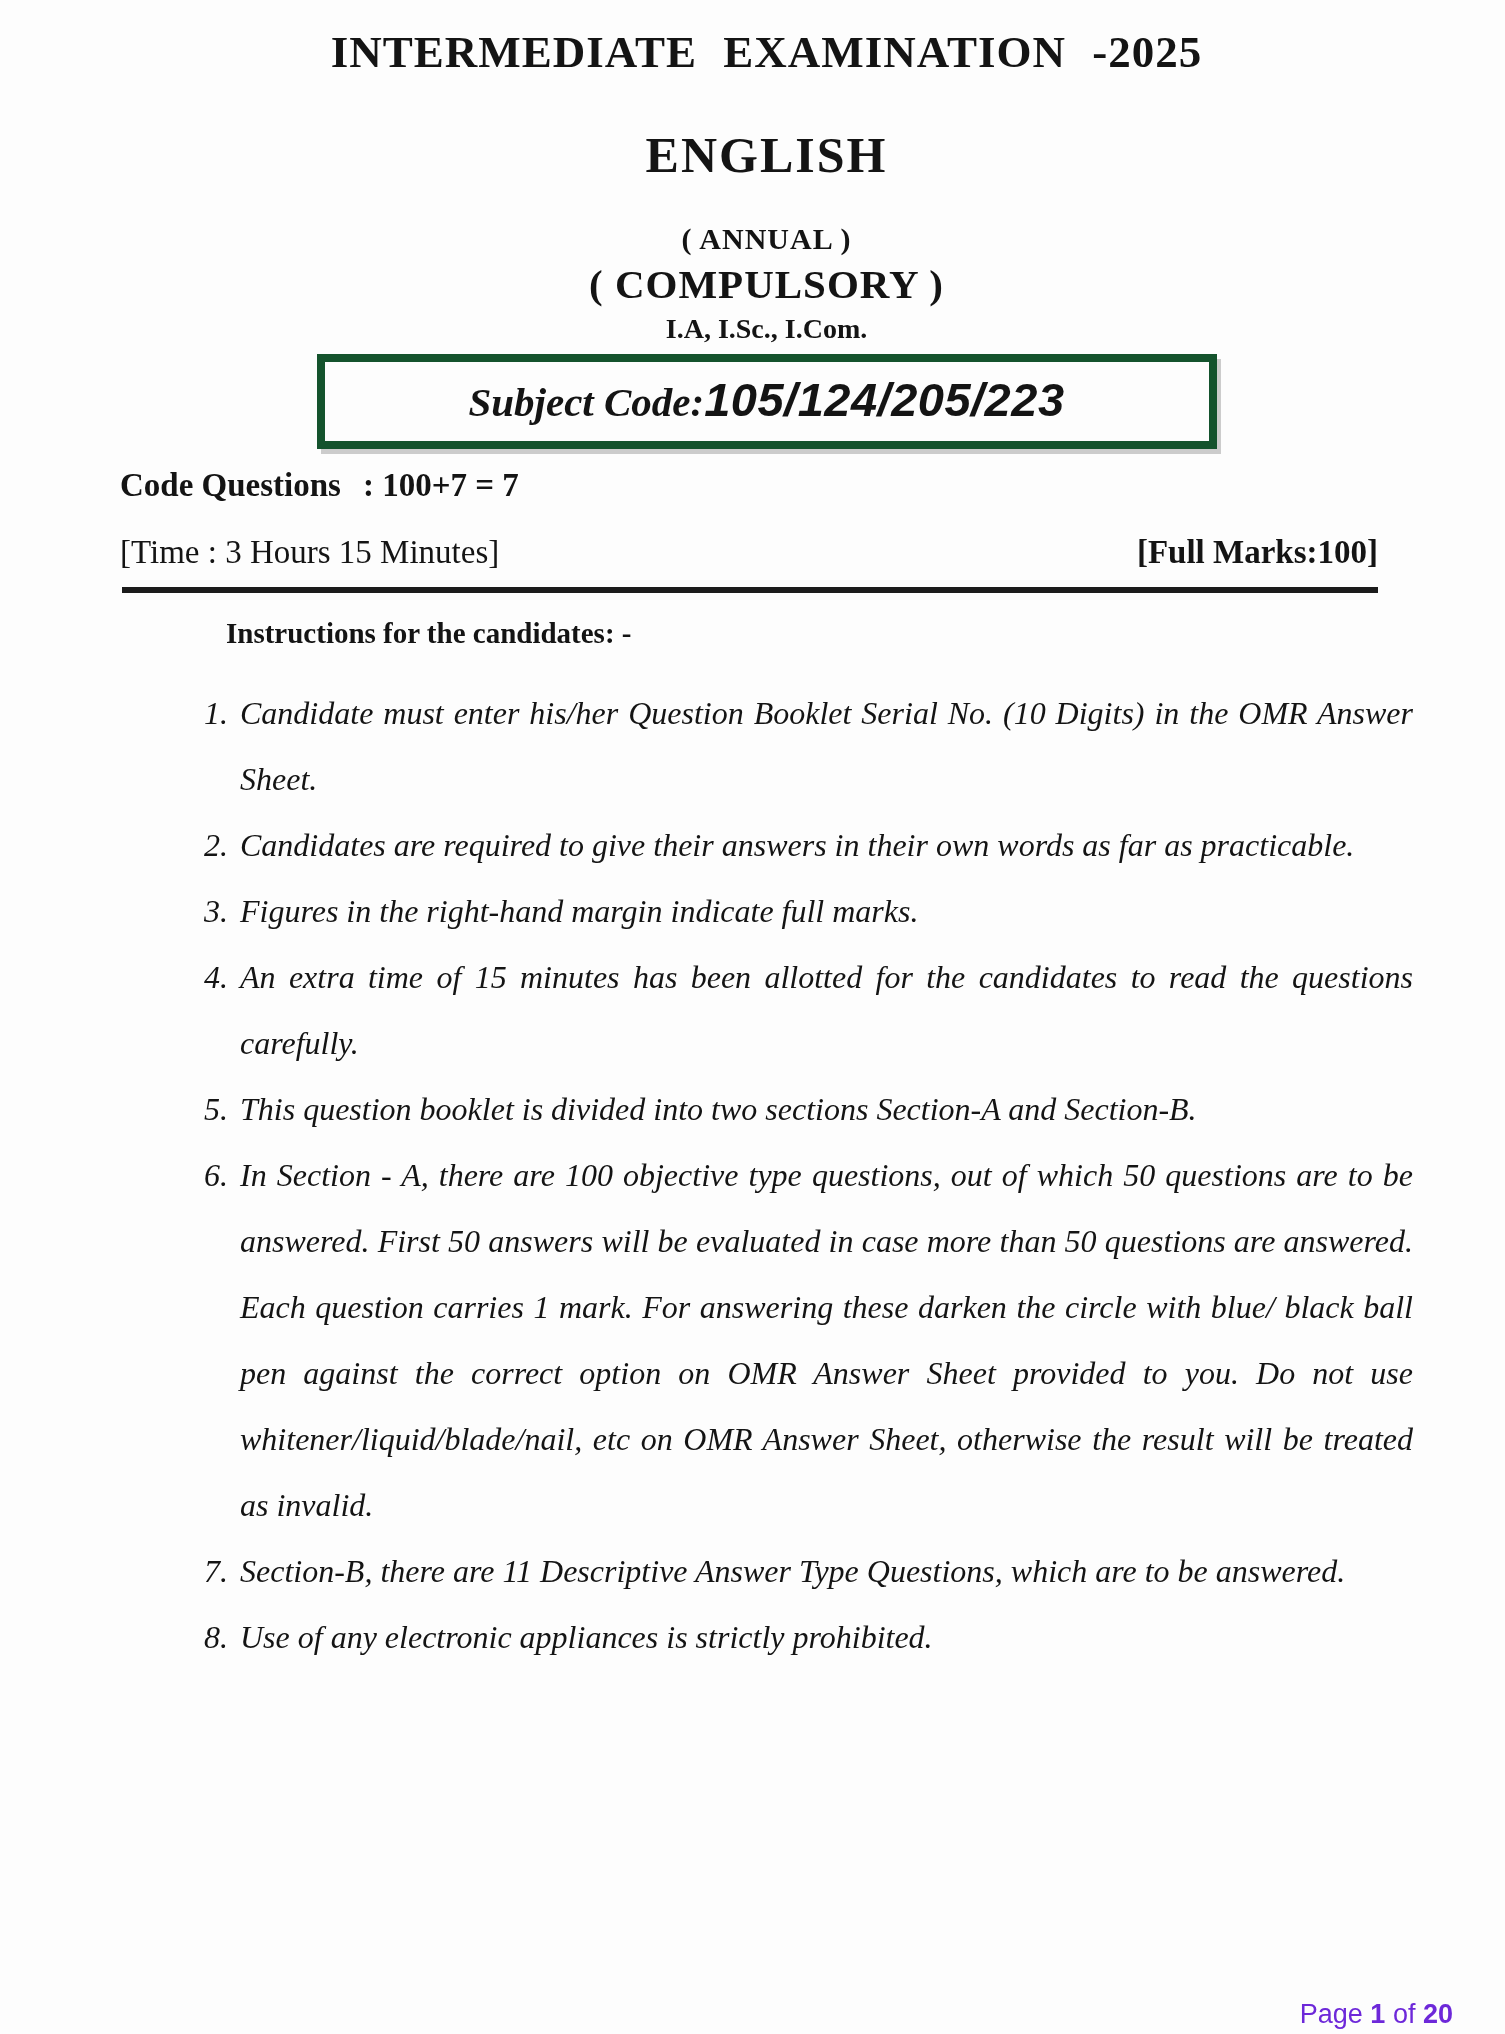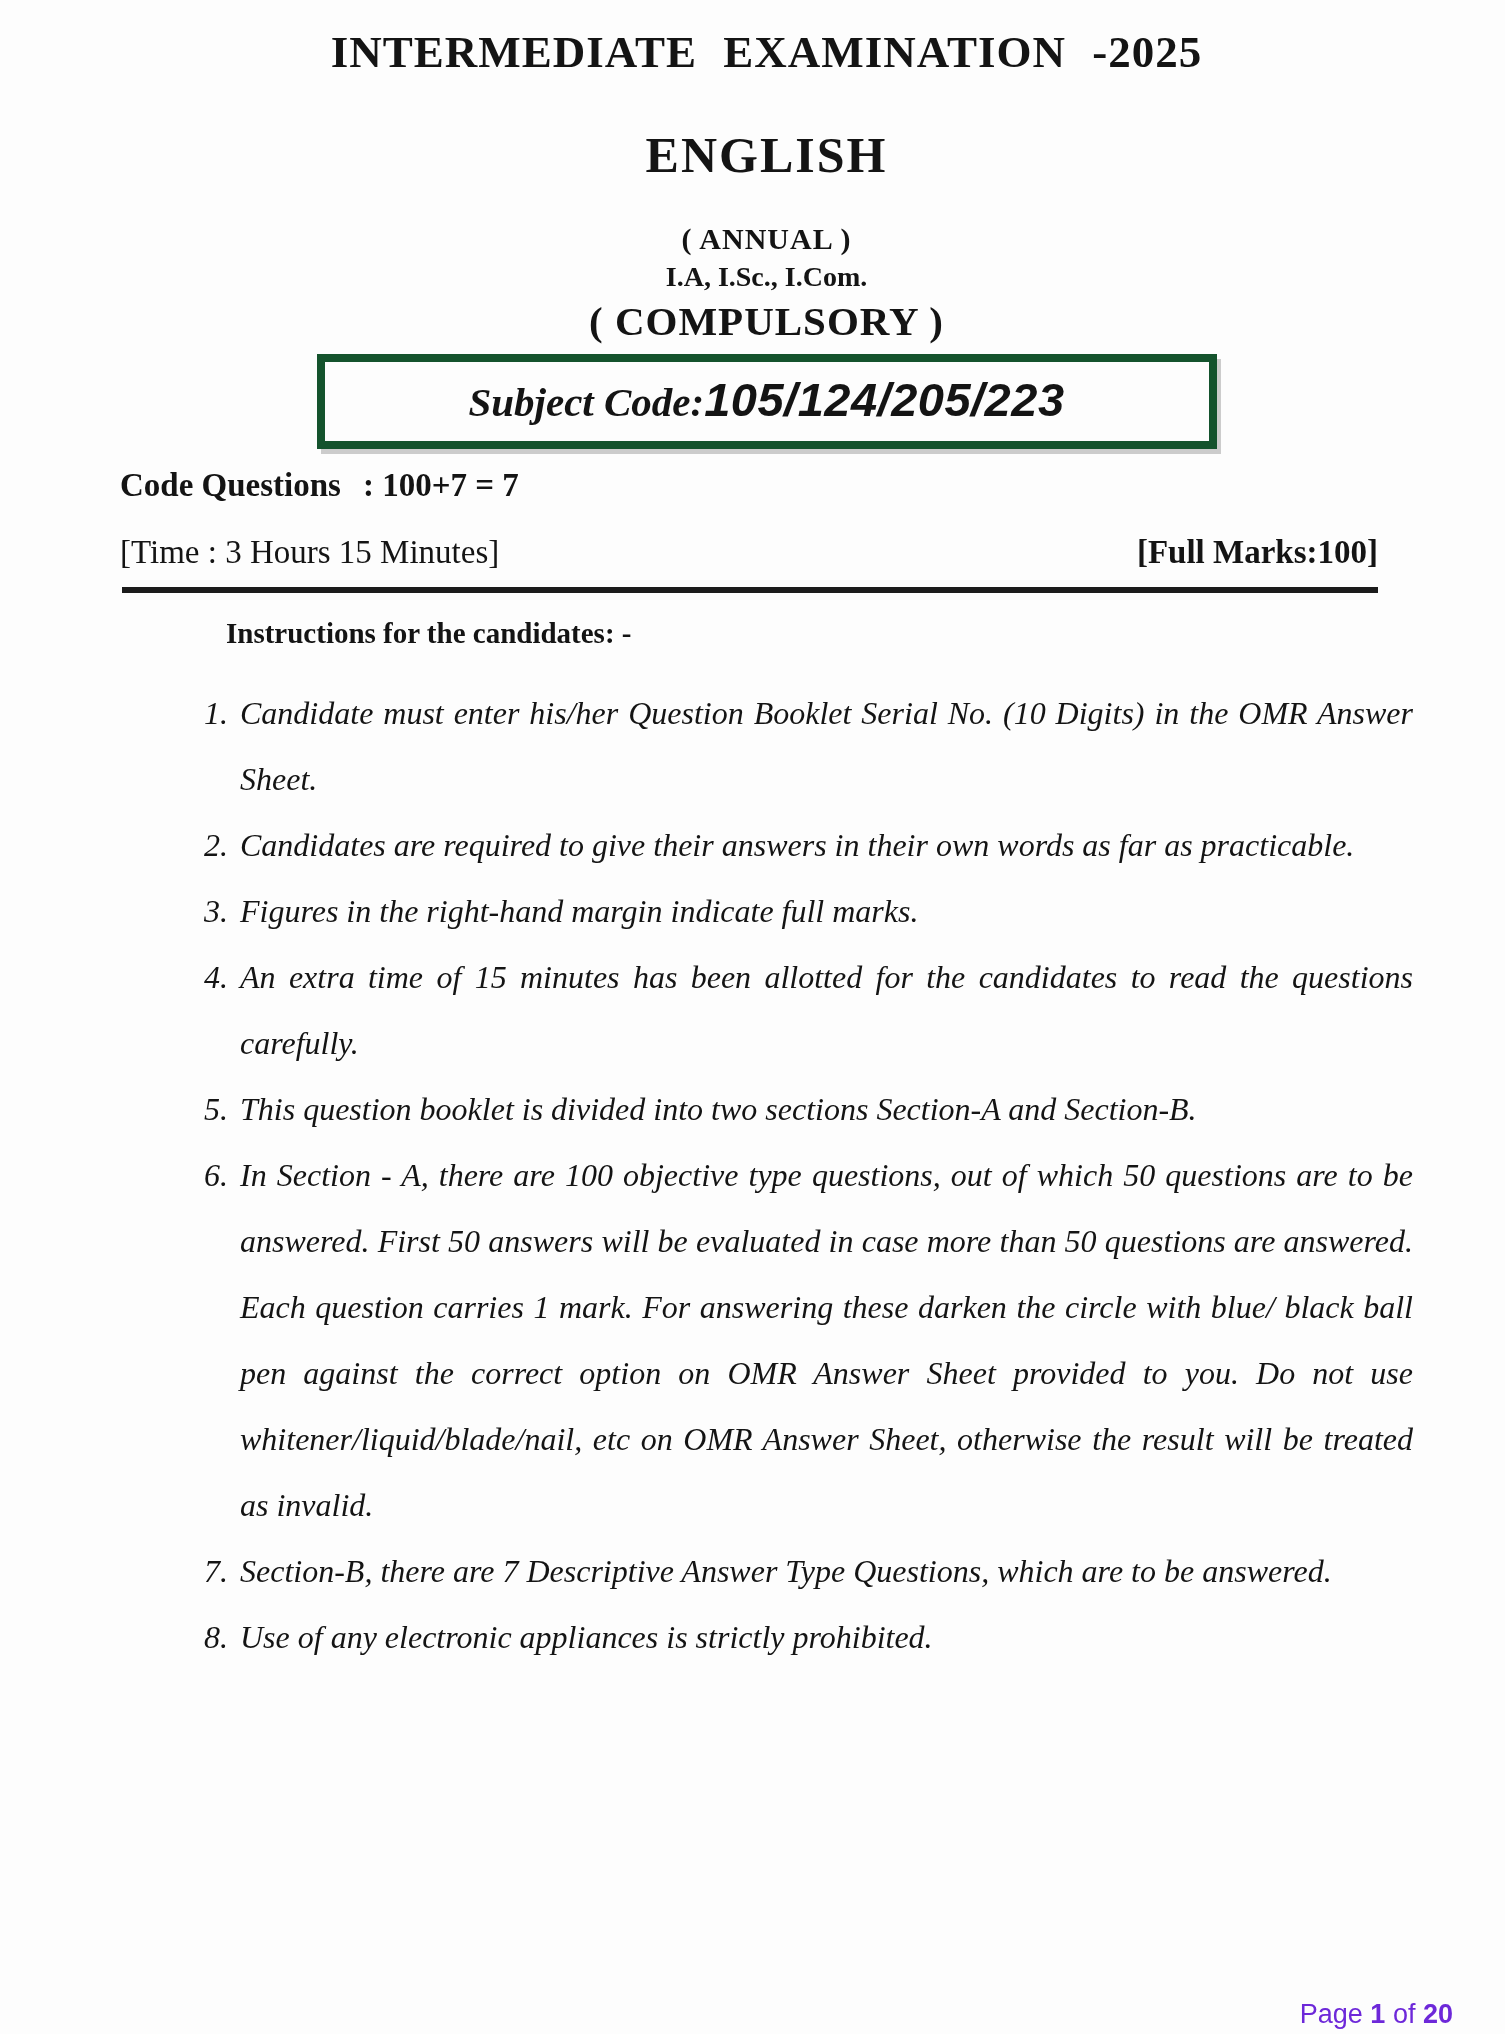--- a/index.html
+++ b/index.html
@@ -133,23 +133,23 @@
 <body>
 
 <div class="page">
 
   <div class="center title">INTERMEDIATE  EXAMINATION -2025</div>
 
   <div class="center english">ENGLISH</div>
 
   <div class="center annual">( ANNUAL )</div>
 
+  <div class="center compulsory">( COMPULSORY )</div>
+
   <div class="center streams">I.A, I.Sc., I.Com.</div>
-
-  <div class="center compulsory">( COMPULSORY )</div>
 
   <div class="codebox">
     <span class="code-label">Subject Code:</span><span class="code-value">105/124/205/223</span>
   </div>
 
   <div class="total-q">
     <span>Code Questions</span><span class="val">: 100+7 = 7</span>
   </div>
 
   <div class="time-marks">
@@ -181,21 +181,21 @@
     <div class="item">
       <span class="num">5.</span>
       <span class="text">This question booklet is divided into two sections Section-A and Section-B.</span>
     </div>
     <div class="item">
       <span class="num">6.</span>
       <span class="text">In Section - A, there are 100 objective type questions, out of which 50 questions are to be answered. First 50 answers will be evaluated in case more than 50 questions are answered. Each question carries 1 mark. For answering these darken the circle with blue/ black ball pen against the correct option on OMR Answer Sheet provided to you. Do not use whitener/liquid/blade/nail, etc on OMR Answer Sheet, otherwise the result will be treated as invalid.</span>
     </div>
     <div class="item">
       <span class="num">7.</span>
-      <span class="text">Section-B, there are 7 Descriptive Answer Type Questions, which are to be answered.</span>
+      <span class="text">Section-B, there are 11 Descriptive Answer Type Questions, which are to be answered.</span>
     </div>
     <div class="item">
       <span class="num">8.</span>
       <span class="text">Use of any electronic appliances is strictly prohibited.</span>
     </div>
   </div>
 
   <div class="footer">
     <span>Page</span>
     <span class="b">1</span>

